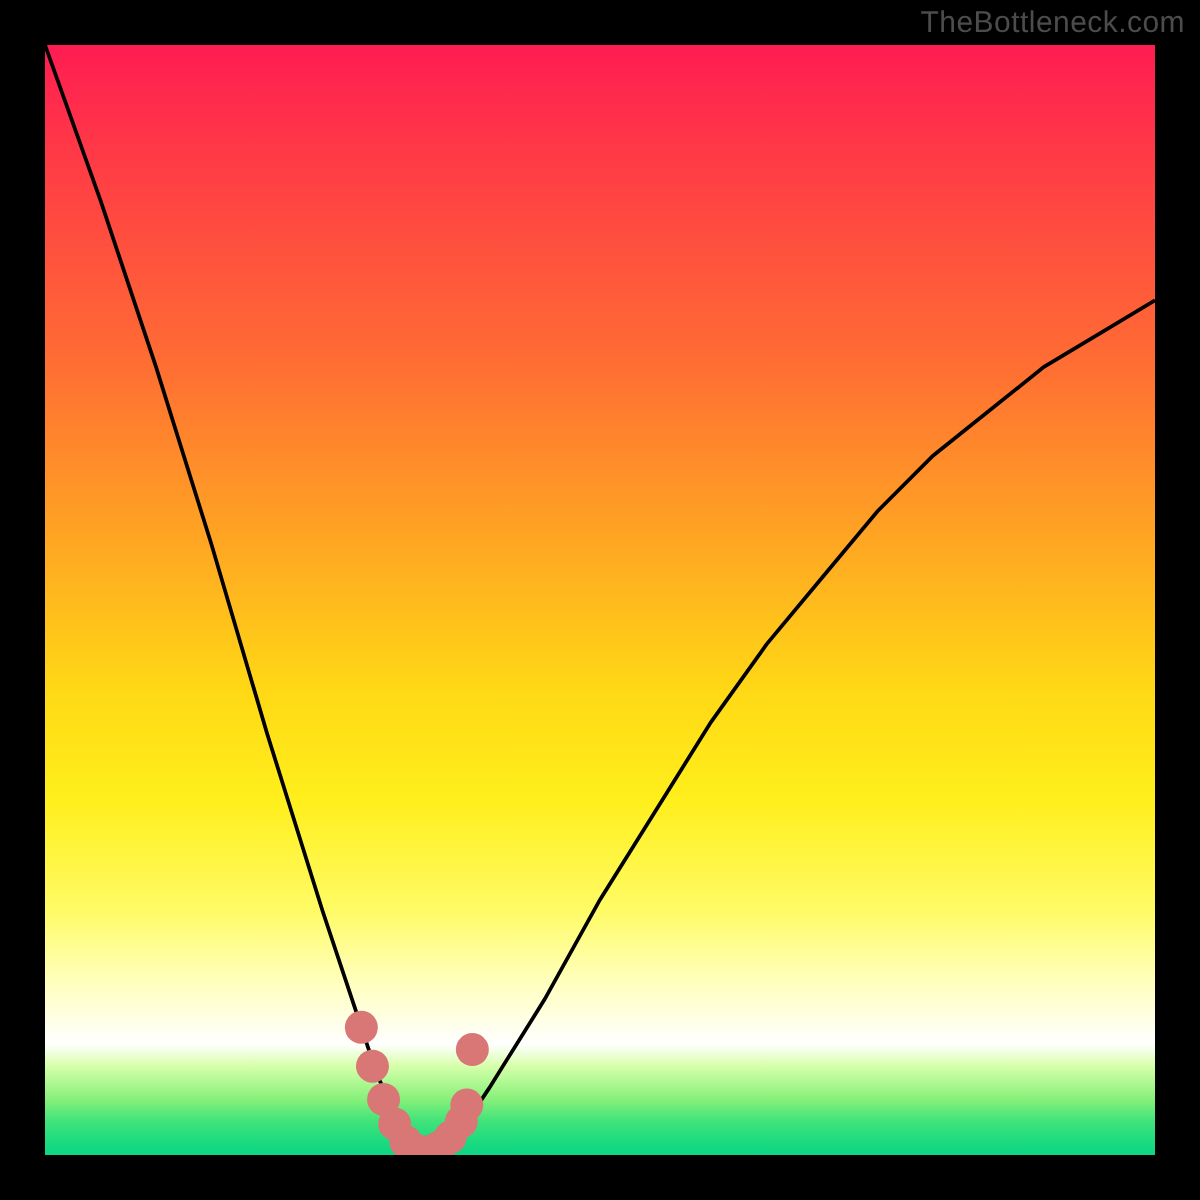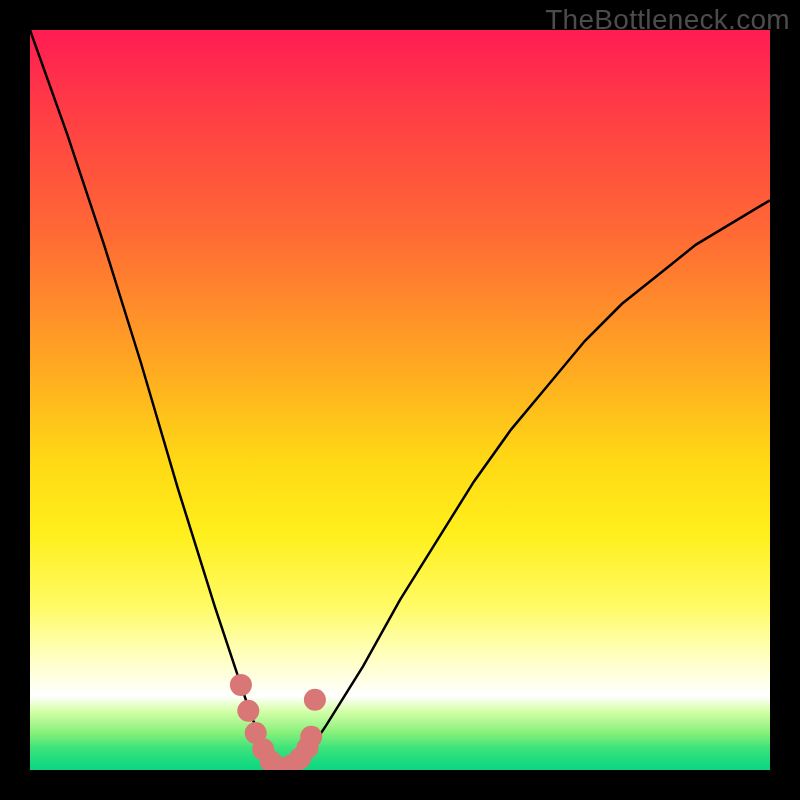--- a/index.html
+++ b/index.html
@@ -49,21 +49,21 @@
     left: 0;
     top: 0;
     width: 740px;
     height: 740px;
   }
   .watermark {
     position: absolute;
     top: 4px;
     right: 10px;
     color: #4c4c4c;
-    font-size: 28px;
+    font-size: 20px;
     font-weight: 400;
     letter-spacing: 0.3px;
     user-select: none;
   }
 </style>
 </head>
 <body>
 
 <div class="frame">
   <div class="watermark">TheBottleneck.com</div>

